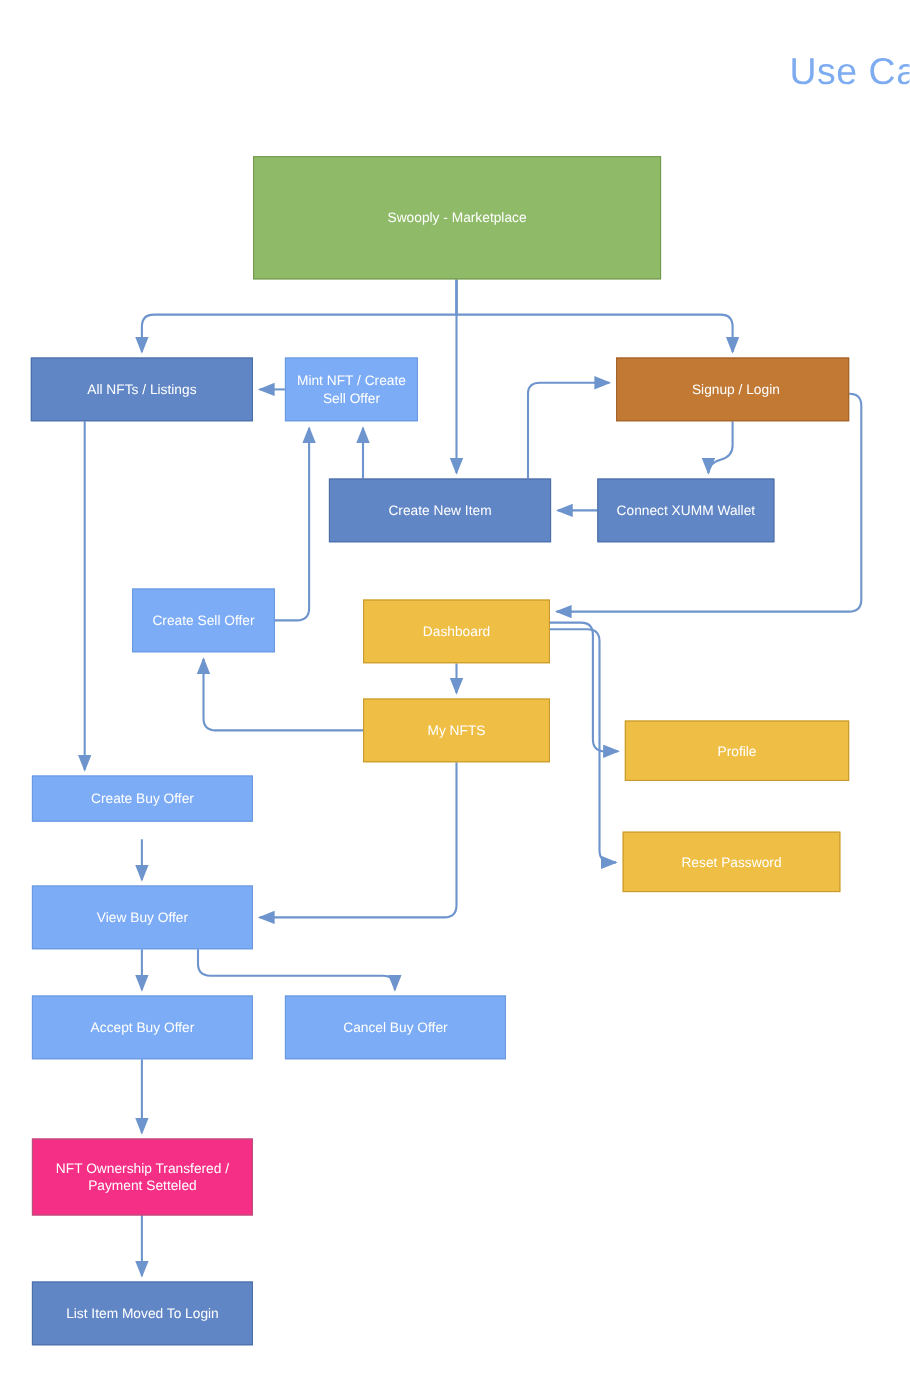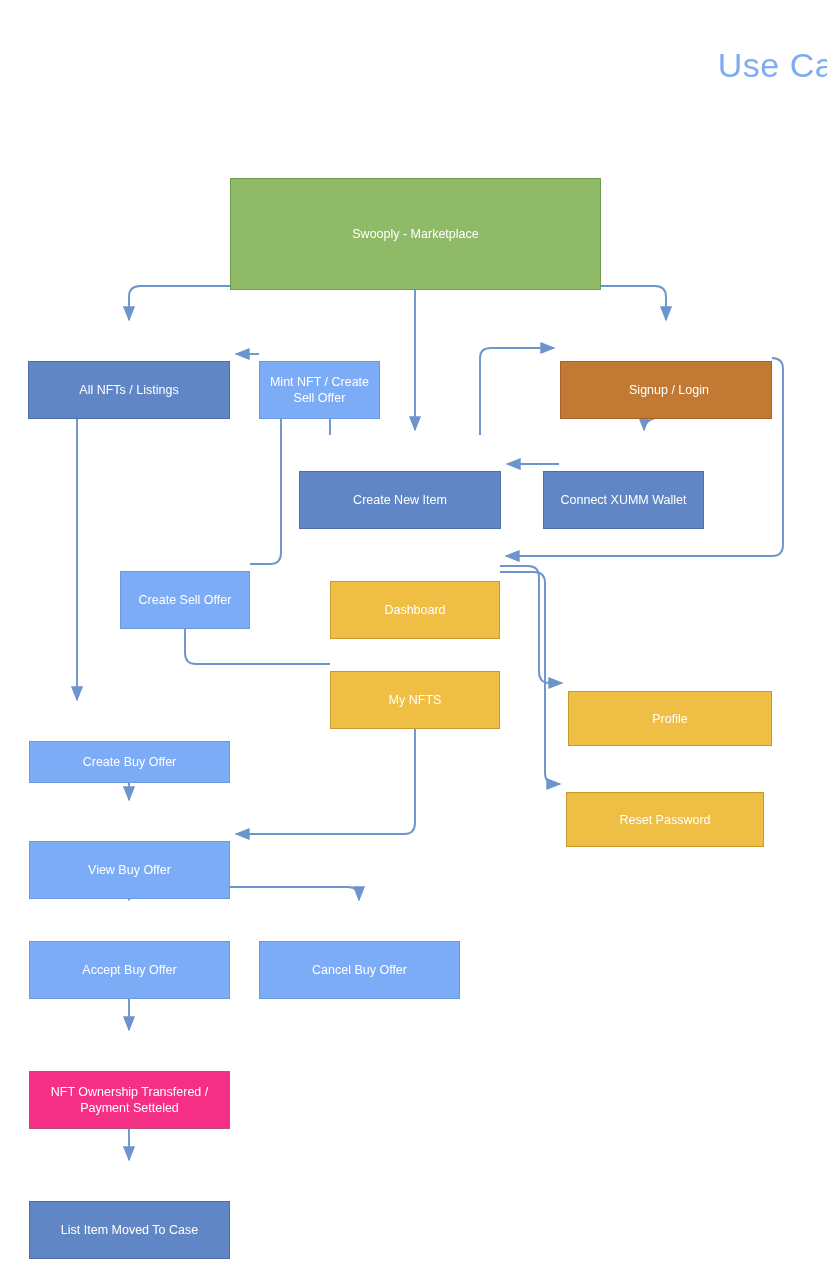--- a/index.html
+++ b/index.html
@@ -44,21 +44,20 @@
     align-items: center;
     justify-content: center;
     text-align: center;
     color: #ffffff;
     font-size: 12.5px;
     line-height: 16px;
     font-weight: 400;
     padding: 2px 6px;
     border-style: solid;
     border-width: 1px;
-    margin-top: 36px;
   }
   .node .lbl {
     display: block;
     white-space: pre-line;
   }
   .n-green  { background: #8FBA68; border-color: #73994F; }
   .n-dblue  { background: #6186C6; border-color: #4C6FA8; }
   .n-lblue  { background: #7DACF6; border-color: #6A99E0; }
   .n-brown  { background: #C17934; border-color: #A2622A; }
   .n-yellow { background: #EFBE44; border-color: #C69A2E; }
@@ -175,22 +174,22 @@
   </div>
 
   <div class="node n-lblue" style="left:29px; top:905px; width:201px; height:58px;">
     <span class="lbl">Accept Buy Offer</span>
   </div>
 
   <div class="node n-lblue" style="left:259px; top:905px; width:201px; height:58px;">
     <span class="lbl">Cancel Buy Offer</span>
   </div>
 
-  <div class="node n-pink" style="left:29px; top:1035px; width:201px; height:58px;">
+  <div class="node n-pink" style="left:29px; top:1035px; width:201px; height:70px;">
     <span class="lbl">NFT Ownership Transfered /
 Payment Setteled</span>
   </div>
 
   <div class="node n-dblue" style="left:29px; top:1165px; width:201px; height:58px;">
-    <span class="lbl">List Item Moved To Case</span>
+    <span class="lbl">List Item Moved To Login</span>
   </div>
 
 </div>
 
 </body></html>

